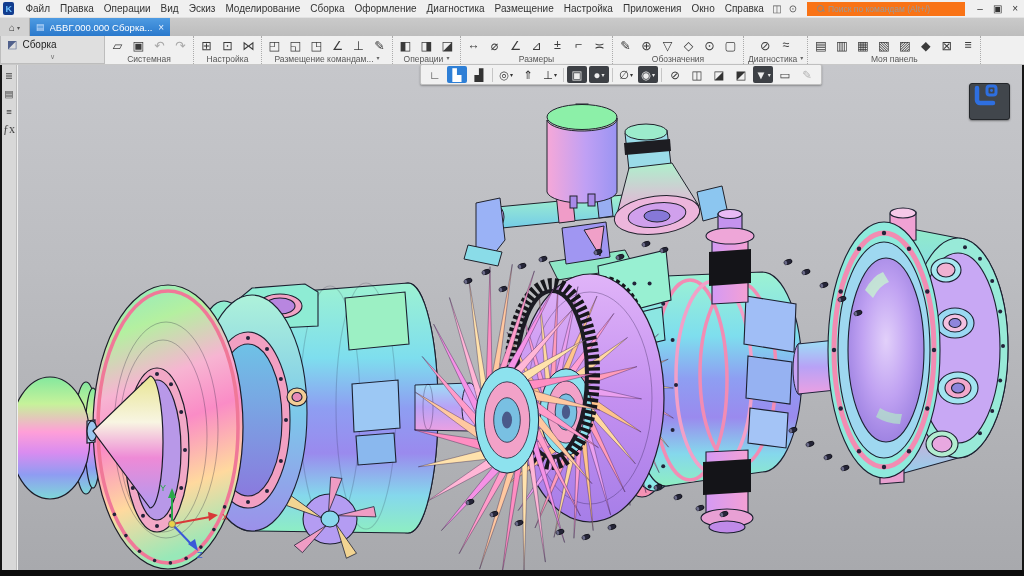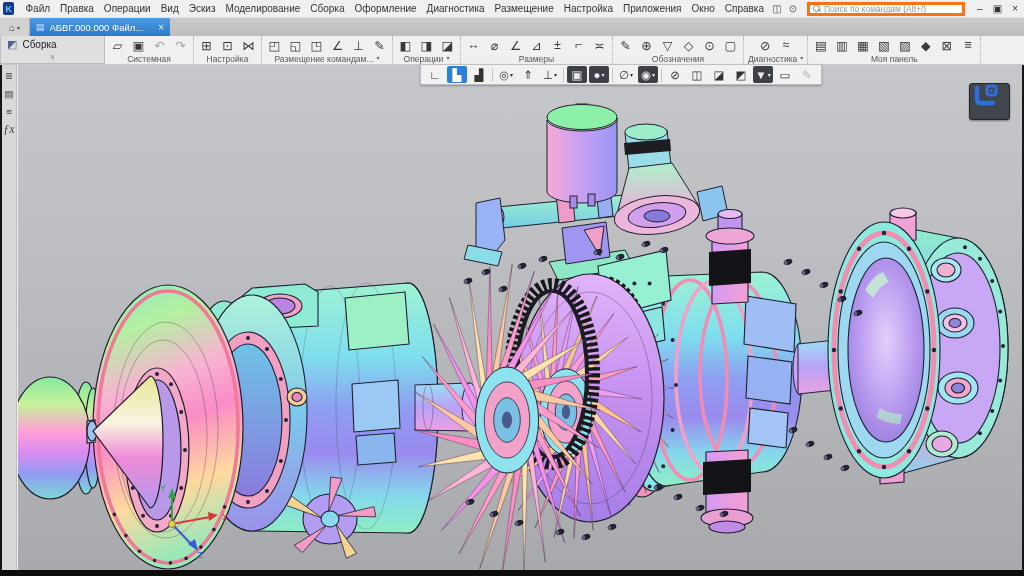--- a/index.html
+++ b/index.html
@@ -5,21 +5,21 @@
   html,body{margin:0;padding:0;background:#444;}
   *{box-sizing:border-box;font-family:"Liberation Sans",sans-serif;-webkit-user-select:none;user-select:none;}
   .screen{position:relative;width:1024px;height:576px;overflow:hidden;background:#f0f0f0;}
 
   
   .titlebar{position:absolute;left:0;top:0;width:1024px;height:18px;background:#f0f0f0;display:flex;align-items:center;border-bottom:1px solid #e2e2e2;}
   .appicon{width:13px;height:13px;margin:0 6px 0 3px;background:#123d8f;border-radius:2px;color:#6fc2ff;font-size:9px;font-weight:bold;display:flex;align-items:center;justify-content:center;}
   .menu-item{padding:0 5px;font-size:10px;color:#333;line-height:18px;white-space:nowrap;cursor:default;}
   .tspacer{flex:1;}
   .titleicon{width:16px;font-size:10px;color:#555;text-align:center;}
-  .searchbox{position:relative;width:178px;height:14px;background:#fff;border:3px solid #f97316;margin:0 6px 0 6px;display:flex;align-items:center;}
+  .searchbox{position:relative;width:178px;height:14px;background:#fff;border:7px solid #f97316;margin:0 6px 0 6px;display:flex;align-items:center;}
   .mag{position:relative;width:8px;height:8px;margin:0 3px;}
   .mag::before{content:"";position:absolute;left:0;top:0;width:5px;height:5px;border:1px solid #8a8a8a;border-radius:50%;}
   .mag::after{content:"";position:absolute;left:5px;top:5px;width:3px;height:1px;background:#8a8a8a;transform:rotate(45deg);}
   .searchbox input{flex:1;border:0;outline:none;font-size:8.5px;color:#555;background:transparent;padding:0;}
   .searchbox input::placeholder{color:#9a9a9a;}
   .winbtn{width:20px;font-size:10px;color:#333;text-align:center;line-height:18px;}
 
   
   .tabbar{position:absolute;left:0;top:18px;width:1024px;height:18px;background:linear-gradient(#cacaca,#bdbdbd);display:flex;align-items:stretch;}
   .homebtn{width:30px;display:flex;align-items:center;justify-content:center;gap:2px;font-size:10px;color:#333;border-right:1px solid #aeaeae;background:#d2d2d2;}
@@ -51,21 +51,21 @@
   .vicon.active{background:#2e7fd6;color:#fff;}
   .vicon.dis{color:#b2b2b2;}
   .vdd{font-size:6px;margin-left:1px;}
   .vsep{width:1px;height:14px;background:#c6c6c6;margin:0 2px;}
 
   
   .leftedge{position:absolute;left:0;top:65px;width:2px;bottom:0;background:#151515;}
   .rightedge{position:absolute;right:0;top:65px;width:2px;bottom:0;background:#151515;}
   .sidebar{position:absolute;left:2px;top:65px;width:15px;bottom:6px;background:#d8d8d8;border-right:1px solid #bdbdbd;display:flex;flex-direction:column;align-items:center;padding-top:3px;gap:4px;}
   .sicon{width:13px;height:14px;display:flex;align-items:center;justify-content:center;font-size:9.5px;color:#444;}
-  .sicon.fx{font-style:italic;font-family:"Liberation Serif",serif;font-size:12px;}
+  .sicon.fx{font-family:"Liberation Serif",serif;font-size:12px;}
 
   
   .viewport{position:absolute;left:18px;top:65px;width:1004px;height:505px;background:linear-gradient(#c6c7cb 0%,#bcbdc1 40%,#a8a9ad 100%);overflow:hidden;}
   .viewport svg{position:absolute;left:0;top:0;}
   .tree-btn{position:absolute;right:12px;top:18px;width:41px;height:37px;background:#41464c;border:1px solid #23262a;border-radius:3px;display:flex;align-items:center;justify-content:center;box-shadow:0 1px 2px rgba(0,0,0,0.4);}
   .bottombar{position:absolute;left:0;bottom:0;width:1024px;height:6px;background:#0d0d0d;}
 </style>
 </head>
 <body>
 <div class="screen">
@@ -102,21 +102,21 @@
   <div class="winbtn">×</div>
 </div>
 
 <div class="tabbar">
   <div class="homebtn">
     <span>⌂</span>
     <span class="dd">▾</span>
   </div>
   <div class="doc-tab">
     <span class="ticon">▤</span>
-    <span class="tlabel">АБВГ.000.000 Файл...</span>
+    <span class="tlabel">АБВГ.000.000 Сборка...</span>
     <span class="tclose">×</span>
   </div>
 </div>
 
 <div class="ribbon">
   <div class="mode-sel">
     <div class="mode-top">
       <span class="mode-icon">◩</span>
       <span class="mode-label">Сборка</span>
     </div>

